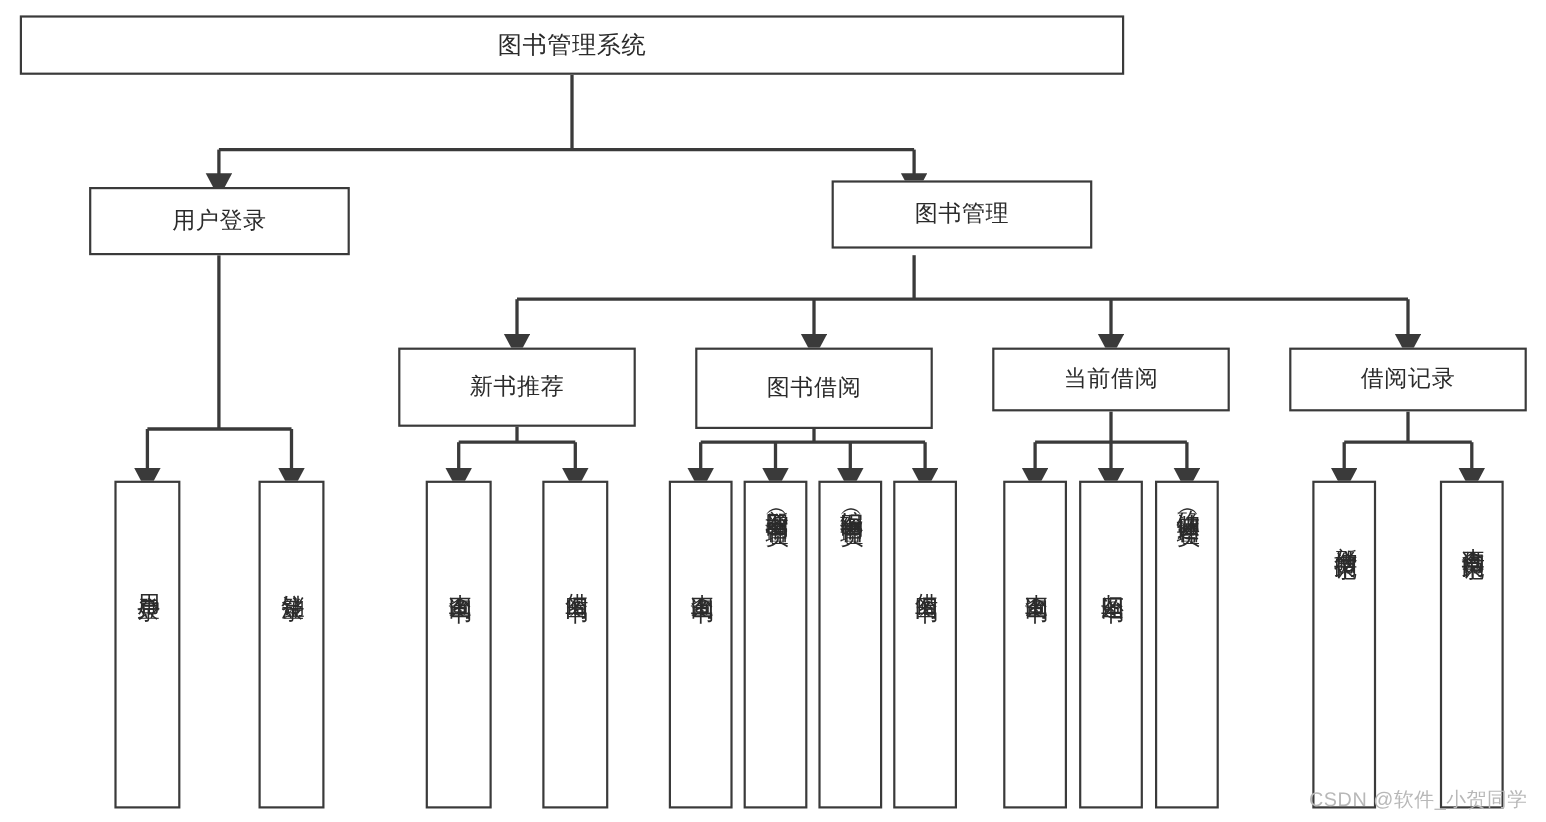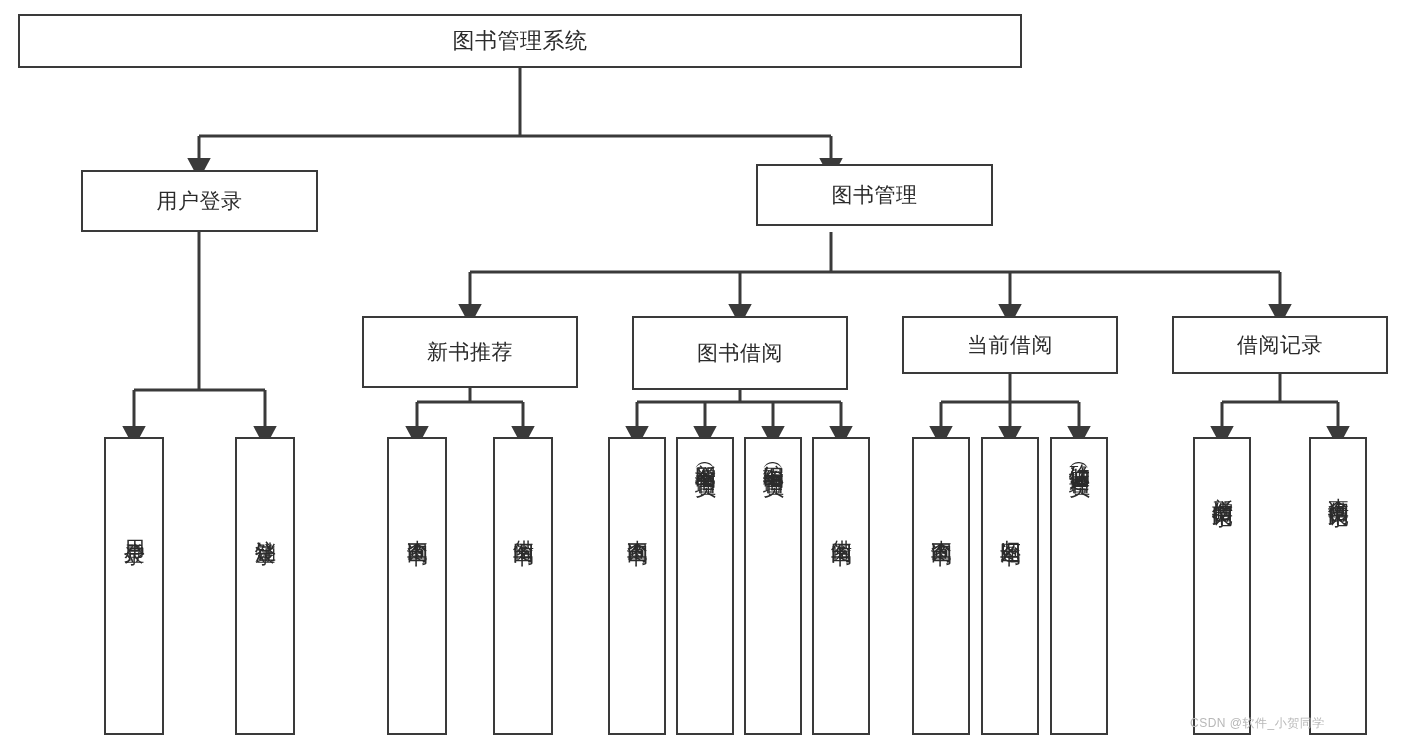--- a/index.html
+++ b/index.html
@@ -60,21 +60,21 @@
     font-size: 21px;
     line-height: 1.18;
     letter-spacing: 2px;
     white-space: nowrap;
   }
   .node.vert.tall-text {
     align-items: flex-start;
   }
   .watermark {
     position: absolute;
-    font-size: 12px;
+    font-size: 18px;
     color: #b8b8b8;
     white-space: nowrap;
     letter-spacing: 0.5px;
   }
 </style>
 </head>
 <body>
 
 <div id="canvas">
 

